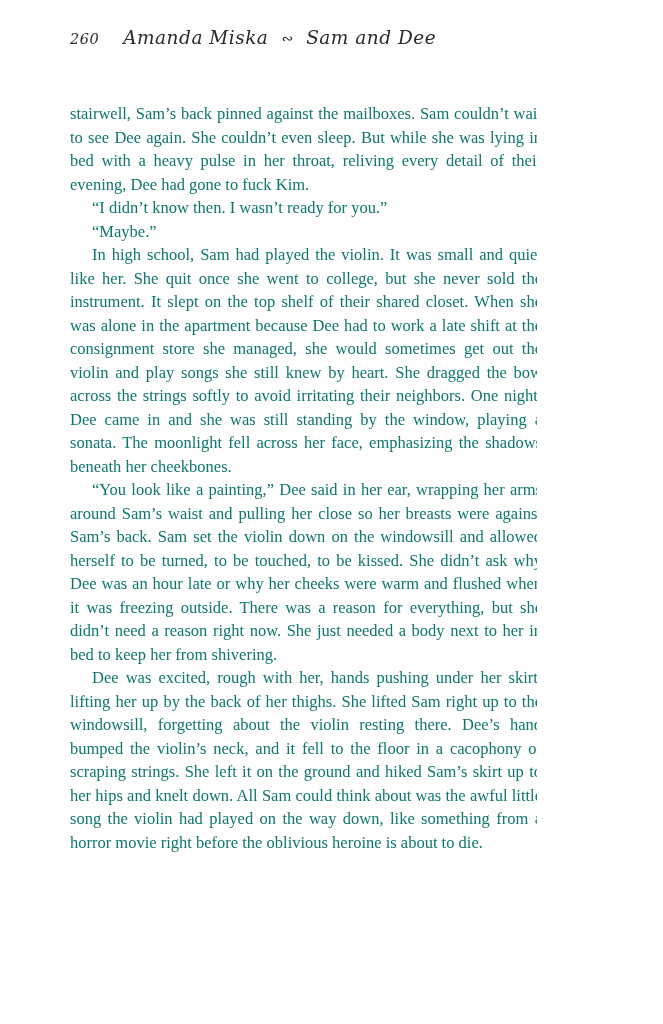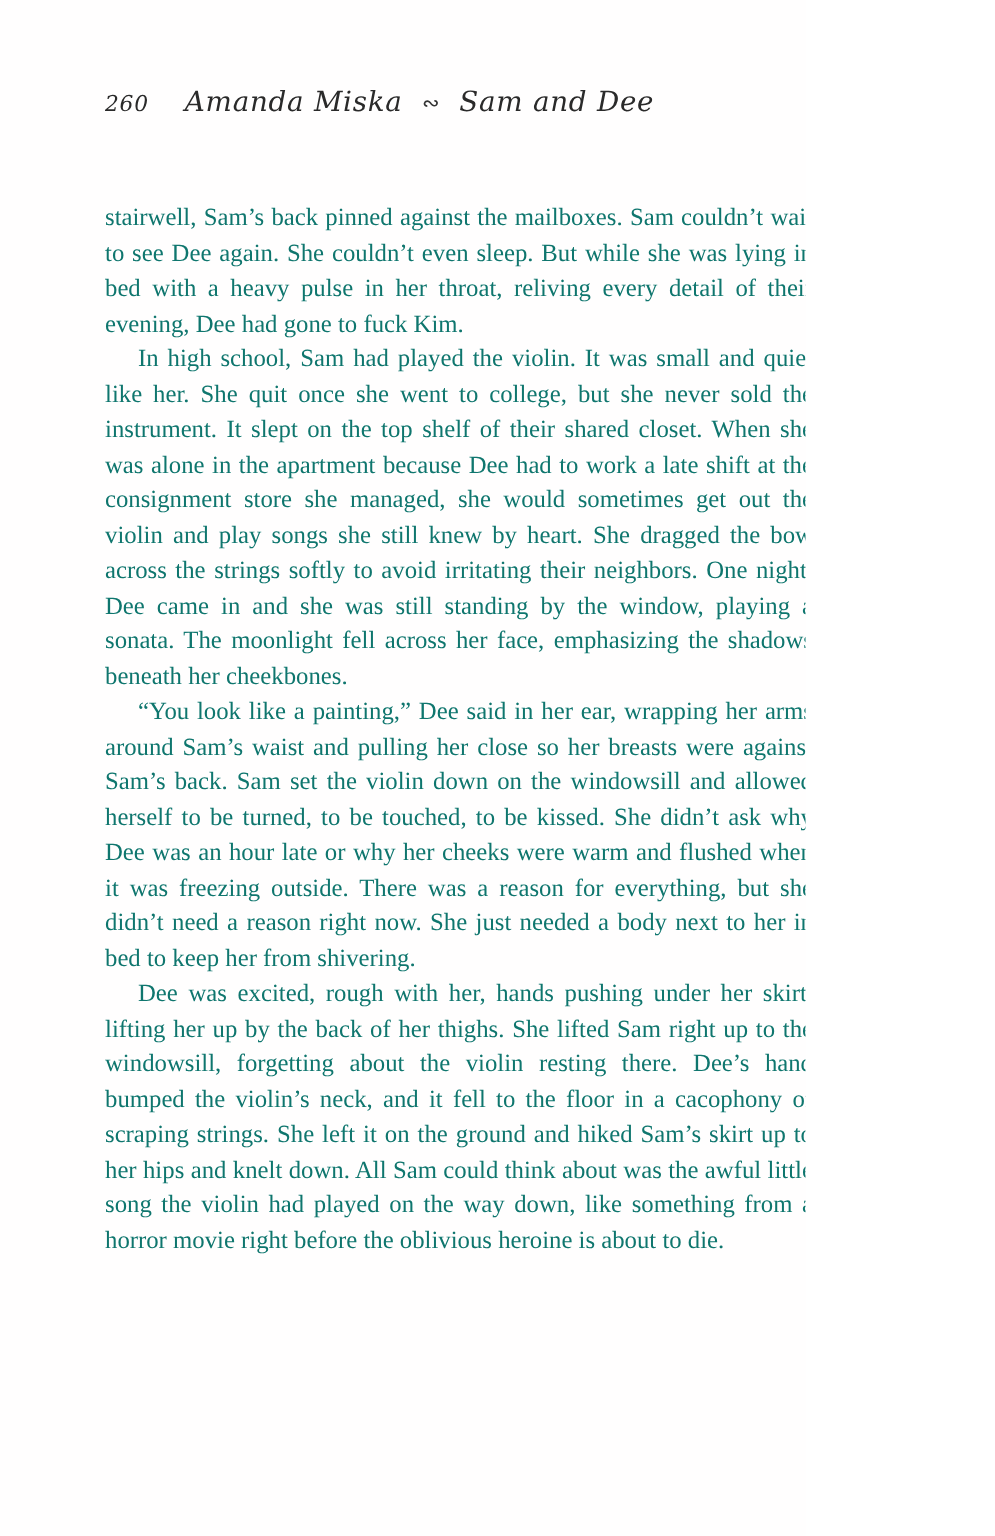--- a/index.html
+++ b/index.html
@@ -6,21 +6,21 @@
     margin: 0;
     padding: 0;
     background: #ffffff;
   }
   .book-page {
     position: relative;
     width: 537px;
     height: 1024px;
     box-sizing: border-box;
     background: #fffefe;
-    padding: 57px 121px 0 70px;
+    padding: 26px 121px 0 70px;
     overflow: hidden;
   }
   .running-head {
     font-family: "DejaVu Serif", "Liberation Serif", serif;
     font-style: italic;
     color: #2a2a2a;
     white-space: nowrap;
     height: 24px;
     line-height: 24px;
     margin-bottom: 52px;
@@ -64,17 +64,19 @@
 </style>
 </head>
 <body>
 
 <div class="book-page">
   <header class="running-head">
     <span class="page-number">260</span><span class="author-name">Amanda Miska</span><span class="separator">∾</span><span class="story-title">Sam and Dee</span>
   </header>
   <main class="body-text">
       <p class="para">stairwell, Sam’s back pinned against the mailboxes. Sam couldn’t wait to see Dee again. She couldn’t even sleep. But while she was lying in bed with a heavy pulse in her throat, reliving every detail of their evening, Dee had gone to fuck Kim.</p>
+      <p class="para indent">“I didn’t know then. I wasn’t ready for you.”</p>
+      <p class="para indent">“Maybe.”</p>
       <p class="para indent">In high school, Sam had played the violin. It was small and quiet like her. She quit once she went to college, but she never sold the instrument. It slept on the top shelf of their shared closet. When she was alone in the apartment because Dee had to work a late shift at the consignment store she managed, she would sometimes get out the violin and play songs she still knew by heart. She dragged the bow across the strings softly to avoid irritating their neighbors. One night, Dee came in and she was still standing by the window, playing a sonata. The moonlight fell across her face, emphasizing the shadows beneath her cheekbones.</p>
       <p class="para indent">“You look like a painting,” Dee said in her ear, wrapping her arms around Sam’s waist and pulling her close so her breasts were against Sam’s back. Sam set the violin down on the windowsill and allowed herself to be turned, to be touched, to be kissed. She didn’t ask why Dee was an hour late or why her cheeks were warm and flushed when it was freezing outside. There was a reason for everything, but she didn’t need a reason right now. She just needed a body next to her in bed to keep her from shivering.</p>
       <p class="para indent">Dee was excited, rough with her, hands pushing under her skirt, lifting her up by the back of her thighs. She lifted Sam right up to the windowsill, forgetting about the violin resting there. Dee’s hand bumped the violin’s neck, and it fell to the floor in a cacophony of scraping strings. She left it on the ground and hiked Sam’s skirt up to her hips and knelt down. All Sam could think about was the awful little song the violin had played on the way down, like something from a horror movie right before the oblivious heroine is about to die.</p>
     </main>
 </div>
 
 </body></html>

